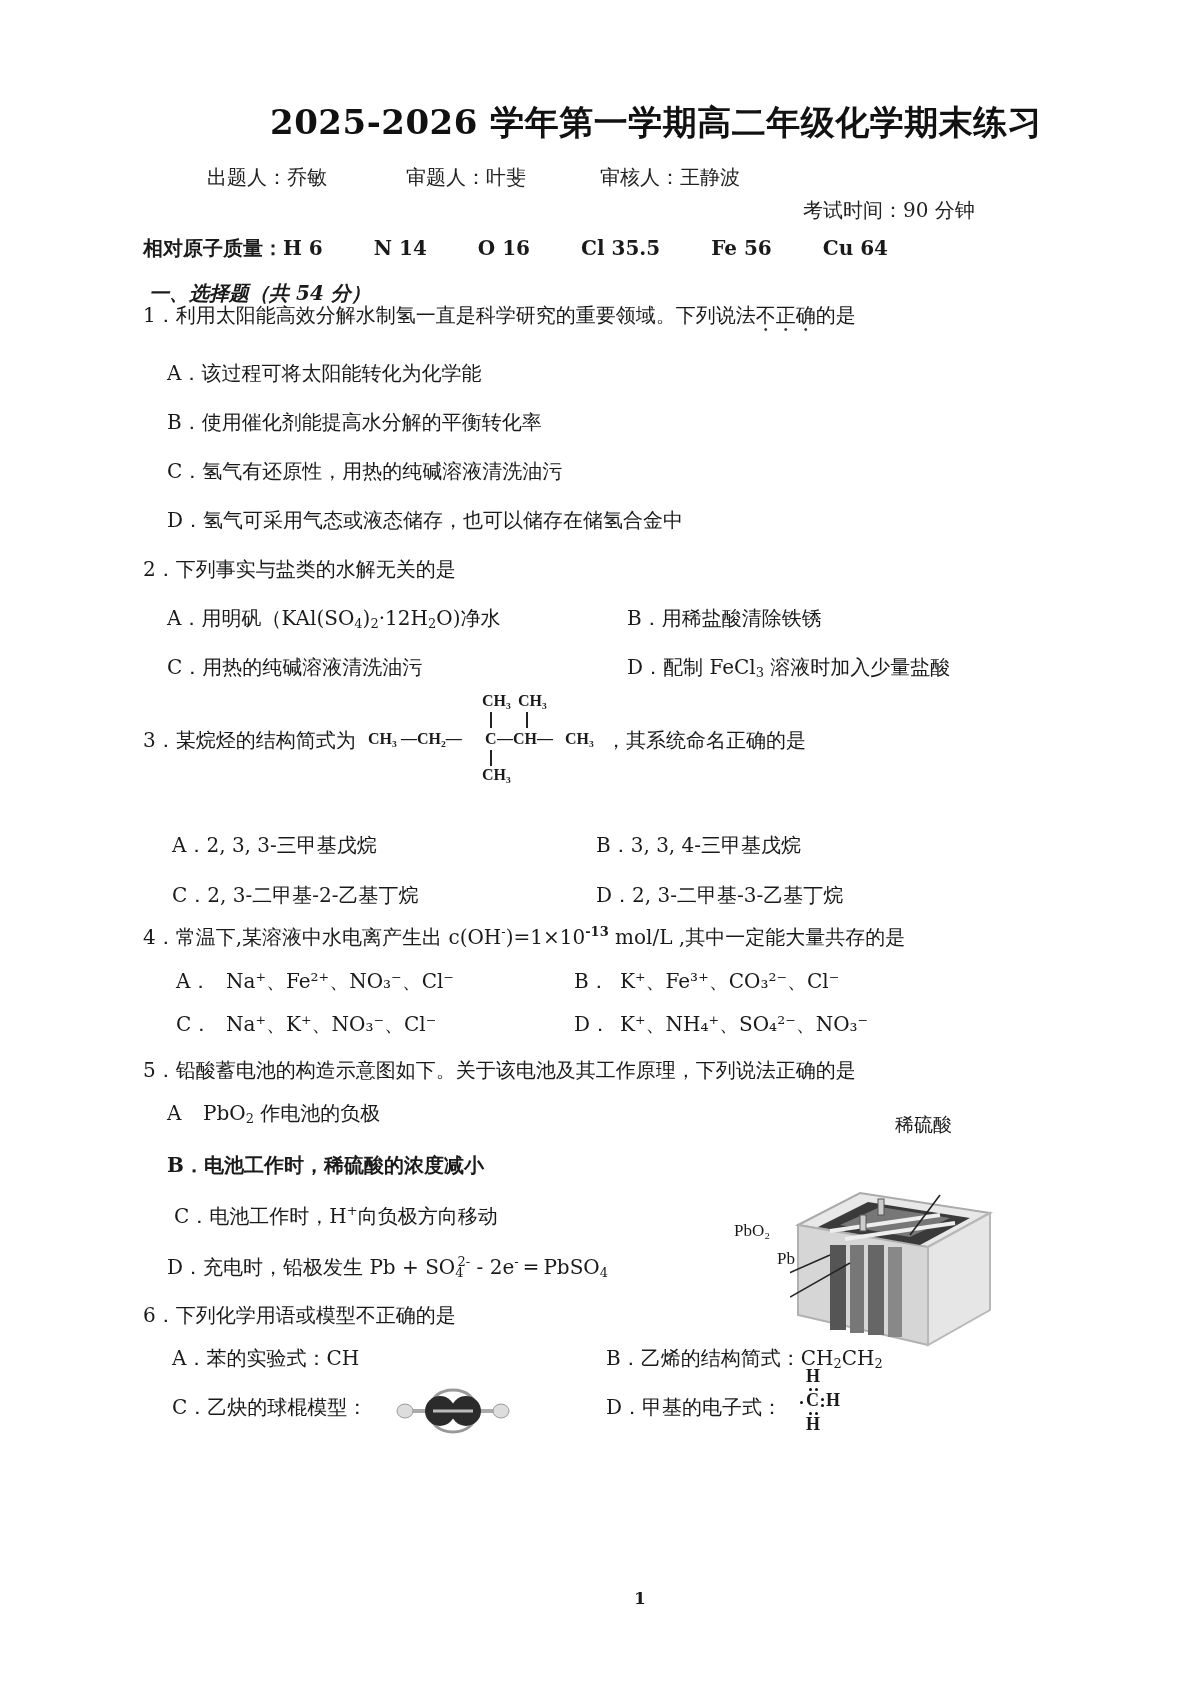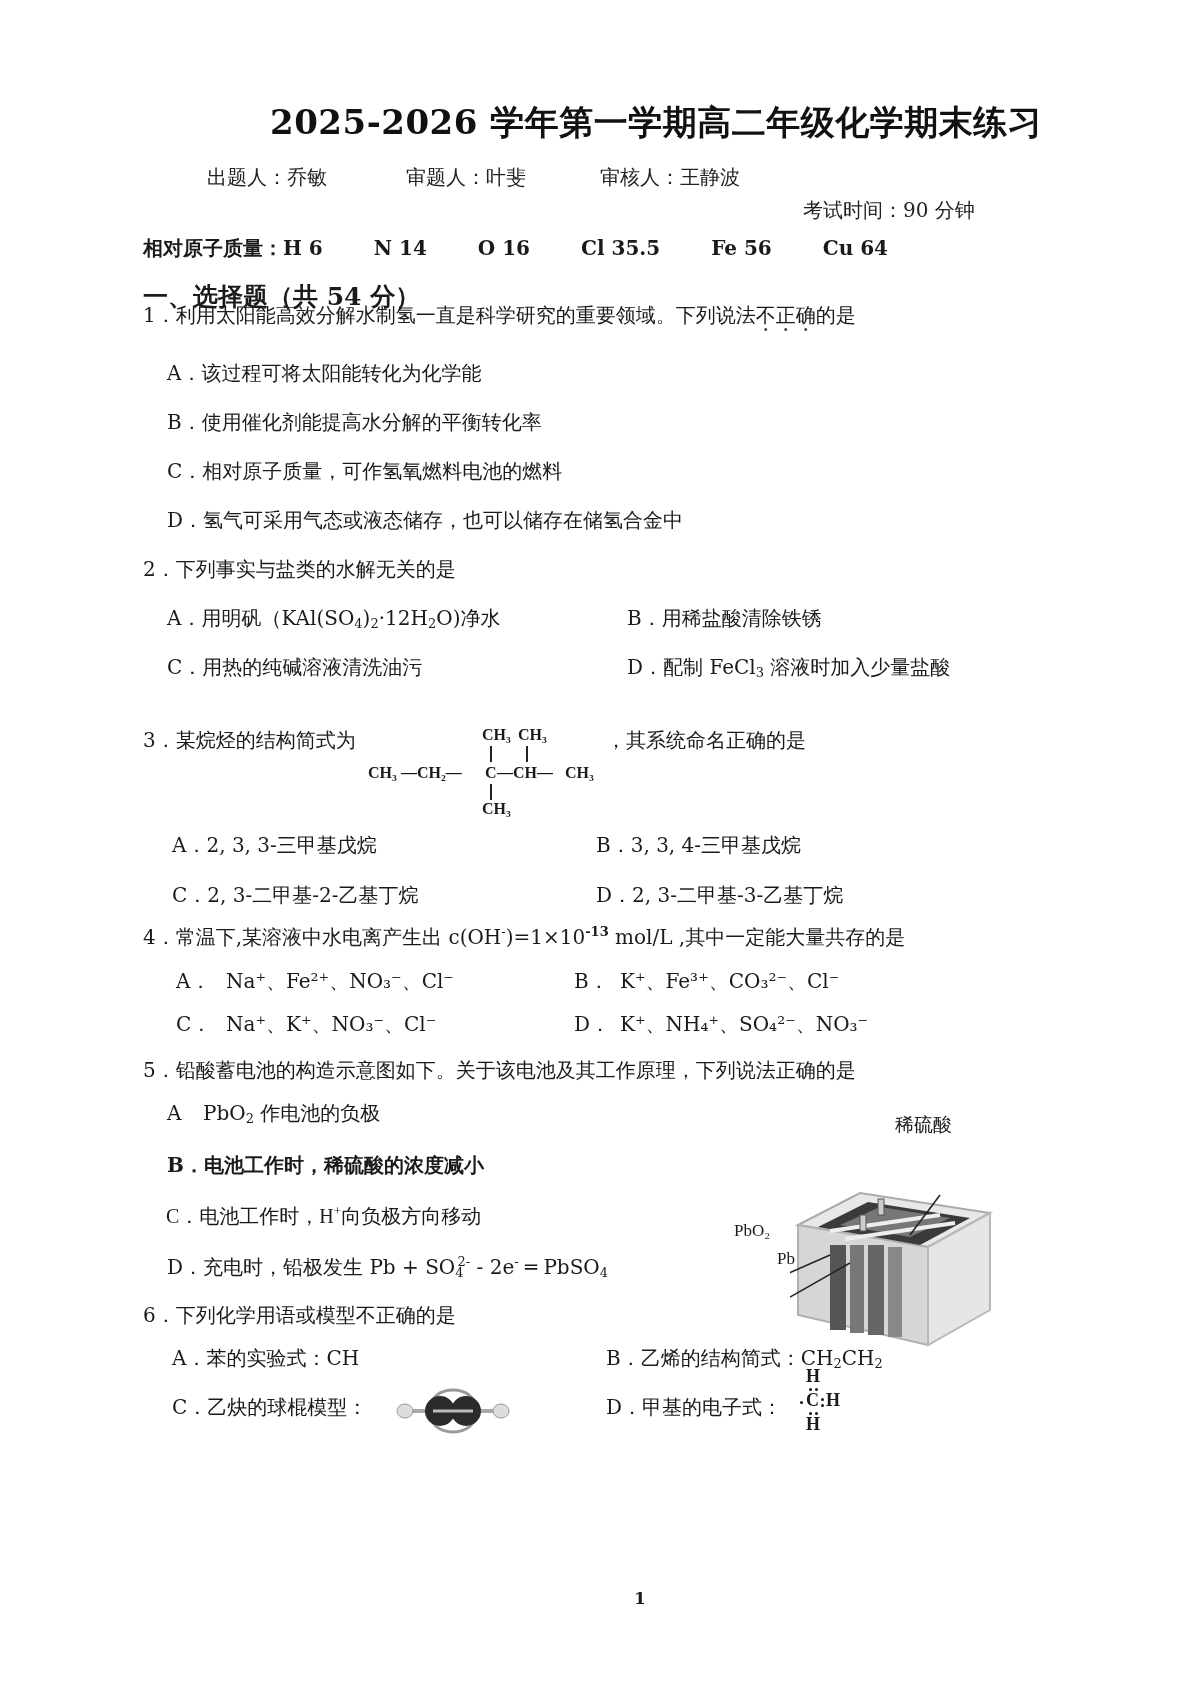--- a/index.html
+++ b/index.html
@@ -10,33 +10,33 @@
     }
     .abs { position: absolute; white-space: nowrap; }
     .title {
       left: 270px; top: 100px; font-size: 34px; font-weight: bold;
       letter-spacing: 0.5px; color: #111;
     }
     .meta { top: 164px; font-size: 20px; color: #222; }
     .bold { font-weight: bold; }
     .masses { top: 235px; left: 143px; font-size: 20px; font-weight: bold; }
     .masses span.el { display: inline-block; margin-left: 44px; }
-    .section { top: 280px; left: 143px; font-size: 25px; font-weight: bold; }
+    .section { top: 280px; left: 149px; font-size: 20px; font-weight: bold; font-style: italic; }
     .q { left: 143px; font-size: 20px; }
     .opt { font-size: 20px; }
     sub { font-size: 13px; vertical-align: -3px; }
     sup { font-size: 13px; vertical-align: 8px; }
     .emph-dot { position: relative; }
     .emph-dot::after {
       content: "·"; position: absolute; left: 50%; transform: translateX(-50%);
       top: 14px; font-size: 22px; color: #333;
     }
     .struct {
       position: absolute; left: 393px; top: 740px; width: 270px; height: 110px;
-      font-family: "Liberation Serif", serif; font-weight: bold; font-size: 16px; margin-top: 34px;
+      font-family: "Liberation Serif", serif; font-weight: bold; font-size: 16px;
     }
     .struct span { position: absolute; }
     .struct .vline { position: absolute; width: 1.5px; background: #222; }
     .battery {
       position: absolute; left: 790px; top: 1185px; width: 210px; height: 165px;
     }
     .page-num { left: 634px; top: 1588px; font-size: 17px; font-weight: bold; }
     .lewis {
       position: absolute; left: 860px; top: 1488px; width: 60px; height: 70px;
       font-family: "Liberation Serif", serif; font-weight: bold; font-size: 18px;
@@ -62,21 +62,21 @@
   <span class="el">Cu 64</span>
 </div>
 
 <div class="abs section">一、选择题（共 54 分）</div>
 
 <div class="abs q" style="top:302px;">
   <span>1．</span><span>利用太阳能高效分解水制氢一直是科学研究的重要领域。下列说法</span><span class="emph-dot">不</span><span class="emph-dot">正</span><span class="emph-dot">确</span><span>的是</span>
 </div>
 <div class="abs opt" style="left:167px; top:360px;"><span>A．</span><span>该过程可将太阳能转化为化学能</span></div>
 <div class="abs opt" style="left:167px; top:409px;"><span>B．</span><span>使用催化剂能提高水分解的平衡转化率</span></div>
-<div class="abs opt" style="left:167px; top:458px;"><span>C．</span><span>相对原子质量，可作氢氧燃料电池的燃料</span></div>
+<div class="abs opt" style="left:167px; top:458px;"><span>C．</span><span>氢气有还原性，用热的纯碱溶液清洗油污</span></div>
 <div class="abs opt" style="left:167px; top:507px;"><span>D．</span><span>氢气可采用气态或液态储存，也可以储存在储氢合金中</span></div>
 
 <div class="abs q" style="top:556px;"><span>2．</span><span>下列事实与盐类的水解无关的是</span></div>
 <div class="abs opt" style="left:167px; top:605px;"><span>A．</span><span>用明矾（KAl(SO</span><sub>4</sub><span>)</span><sub>2</sub><span>·12H</span><sub>2</sub><span>O)净水</span></div>
 <div class="abs opt" style="left:627px; top:605px;"><span>B．</span><span>用稀盐酸清除铁锈</span></div>
 <div class="abs opt" style="left:167px; top:654px;"><span>C．</span><span>用热的纯碱溶液清洗油污</span></div>
 <div class="abs opt" style="left:627px; top:654px;"><span>D．</span><span>配制 FeCl</span><sub>3</sub><span> 溶液时加入少量盐酸</span></div>
 
 <div class="abs q" style="top:727px;"><span>3．</span><span>某烷烃的结构简式为</span></div>
 <div class="struct" style="left:368px; top:690px;">
@@ -100,21 +100,21 @@
 
 <div class="abs q" style="top:924px;"><span>4．</span><span>常温下,某溶液中水电离产生出 c(OH</span><sup>-</sup><span>)=1×10</span><sup class="bold">-13</sup><span> mol/L ,其中一定能大量共存的是</span></div>
 <div class="abs opt" style="left:176px; top:968px;"><span style="display:inline-block; width:50px;">A．</span><span>Na⁺、Fe²⁺、NO₃⁻、Cl⁻</span></div>
 <div class="abs opt" style="left:574px; top:968px;"><span style="display:inline-block; width:46px;">B．</span><span>K⁺、Fe³⁺、CO₃²⁻、Cl⁻</span></div>
 <div class="abs opt" style="left:176px; top:1011px;"><span style="display:inline-block; width:50px;">C．</span><span>Na⁺、K⁺、NO₃⁻、Cl⁻</span></div>
 <div class="abs opt" style="left:574px; top:1011px;"><span style="display:inline-block; width:46px;">D．</span><span>K⁺、NH₄⁺、SO₄²⁻、NO₃⁻</span></div>
 
 <div class="abs q" style="top:1057px;"><span>5．</span><span>铅酸蓄电池的构造示意图如下。关于该电池及其工作原理，下列说法正确的是</span></div>
 <div class="abs opt" style="left:167px; top:1100px;"><span style="display:inline-block; width:36px;">A</span><span>PbO</span><sub>2</sub><span> 作电池的负极</span></div>
 <div class="abs opt" style="left:167px; top:1152px;font-weight:bold;"><span>B．</span><span>电池工作时，稀硫酸的浓度减小</span></div>
-<div class="abs opt" style="left:166px; top:1203px;font-family:Liberation Serif, serif;"><span>C．</span><span>电池工作时，H</span><sup>+</sup><span>向负极方向移动</span></div>
+<div class="abs opt" style="left:174px; top:1203px;"><span>C．</span><span>电池工作时，H</span><sup>+</sup><span>向负极方向移动</span></div>
 <div class="abs opt" style="left:167px; top:1254px;"><span>D．</span><span>充电时，铅极发生 Pb + SO</span><sub>4</sub><sup style="margin-left:-6px;">2-</sup><span> - 2e</span><sup>-</sup><span> ═ PbSO</span><sub>4</sub></div>
 
 <div class="abs" style="left:895px; top:1112px; font-size:19px;">稀硫酸</div>
 <div class="abs" style="left:734px; top:1221px; font-size:17px; font-family:'Liberation Serif',serif;">PbO₂</div>
 <div class="abs" style="left:777px; top:1249px; font-size:17px; font-family:'Liberation Serif',serif;">Pb</div>
 <div class="battery">
   <svg width="210" height="165" viewBox="0 0 210 165">
 
     <polygon points="8,40 70,8 200,28 138,62" fill="#e8e8e8" stroke="#aaa" stroke-width="2"></polygon>
     <polygon points="8,40 138,62 138,160 8,130" fill="#d6d6d6" stroke="#b0b0b0" stroke-width="2"></polygon>

